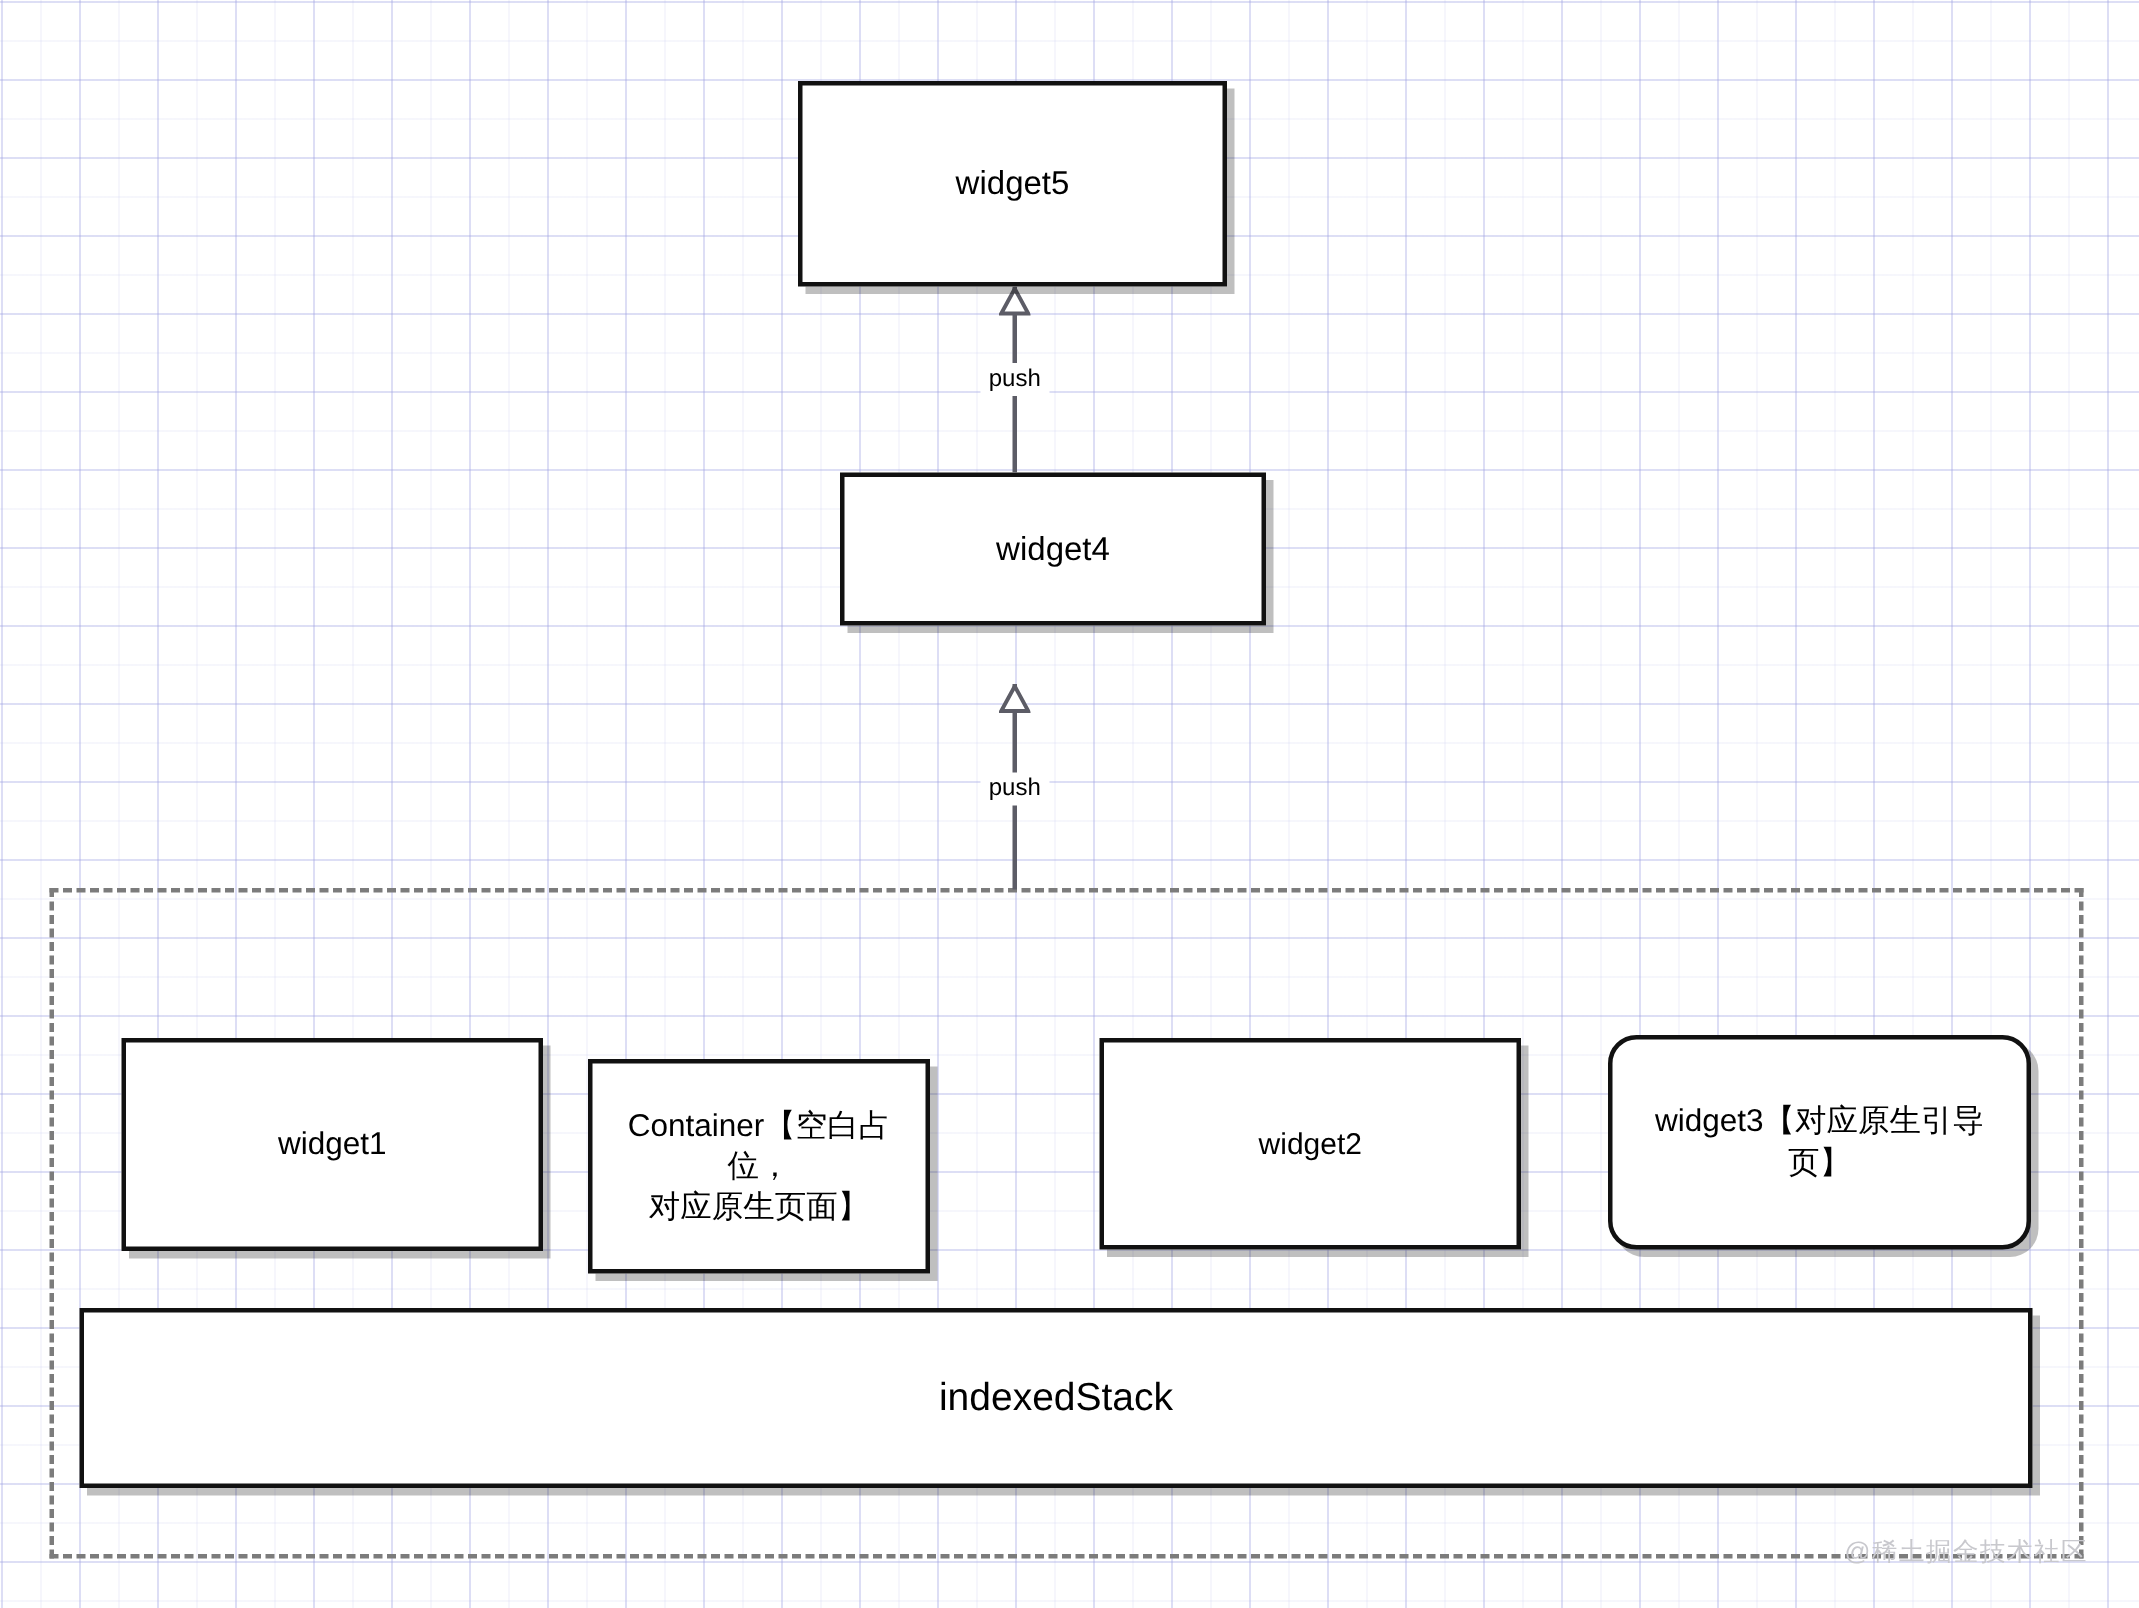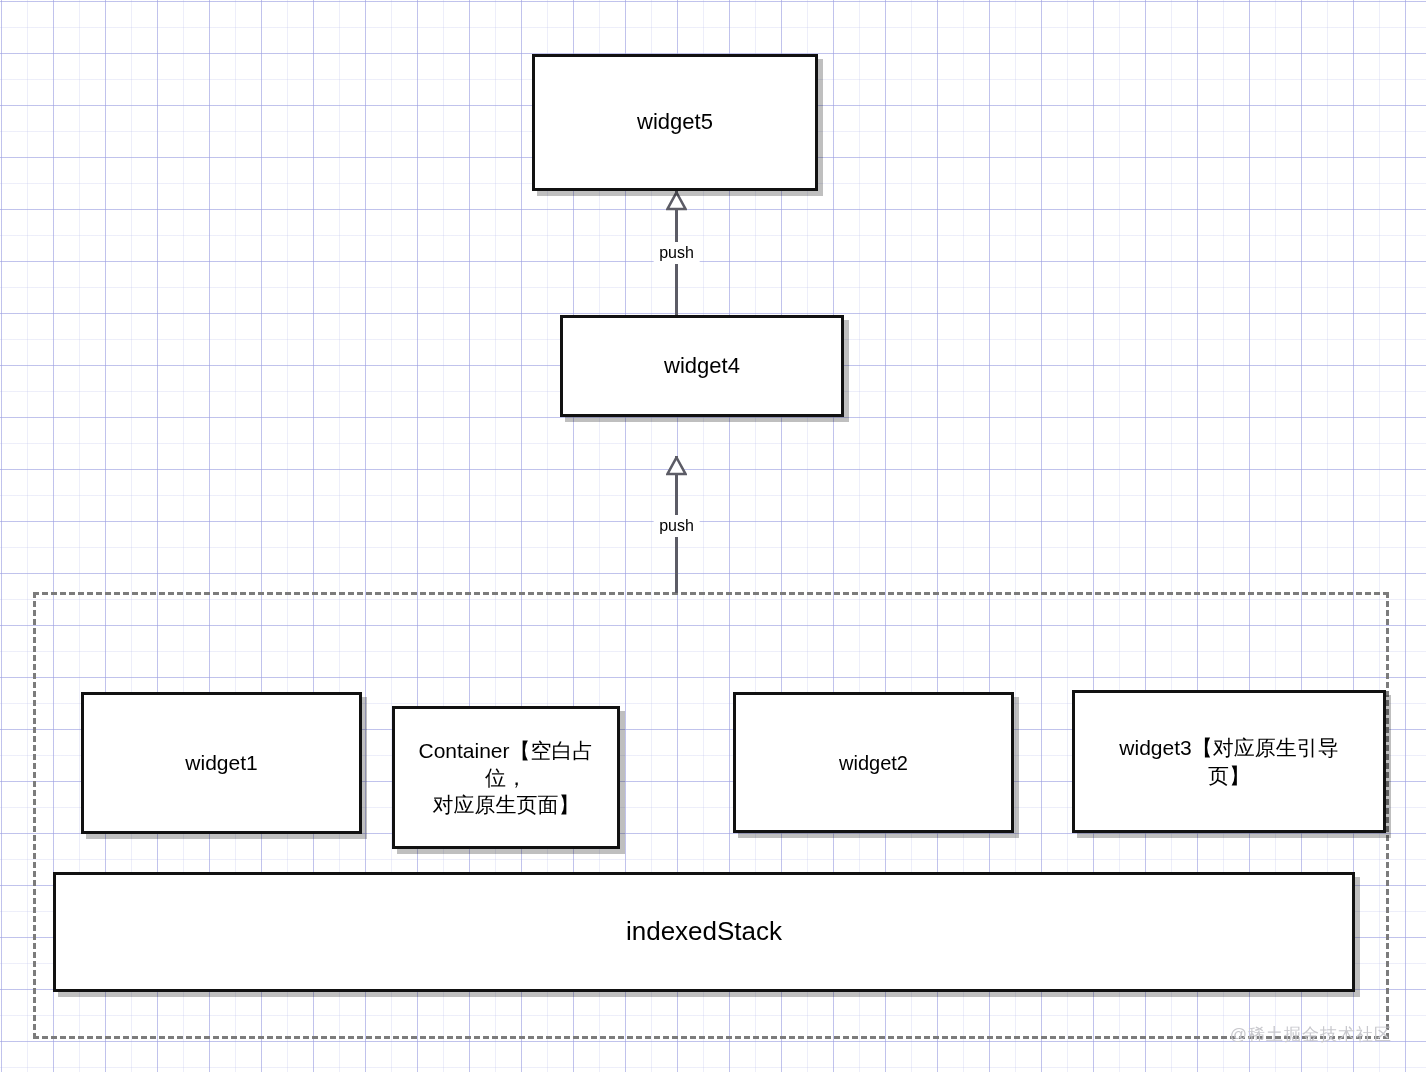--- a/index.html
+++ b/index.html
@@ -53,21 +53,21 @@
     white-space: pre-line;
   }
 
   
   #node-widget5 { left: 532px; top: 54px;  width: 286px; height: 137px; font-size: 22px; }
   #node-widget4 { left: 560px; top: 315px; width: 284px; height: 102px; font-size: 22px; }
 
   #node-widget1   { left: 53px;   top: 692px; width: 281px; height: 142px; font-size: 21px; margin-left: 28px; }
   #node-container { left: 392px;  top: 690px; width: 228px; height: 143px; font-size: 21px; margin-top: 16px; }
   #node-widget2   { left: 733px;  top: 692px; width: 281px; height: 141px; font-size: 20px; }
-  #node-widget3   { left: 1072px; top: 690px; width: 314px; height: 143px; font-size: 21px; }
+  #node-widget3   { left: 1072px; top: 690px; width: 282px; height: 143px; font-size: 21px; border-radius: 19px; }
 
   #node-indexedstack { left: 53px; top: 872px; width: 1302px; height: 120px; font-size: 26px; }
 
   
   #group-indexedstack-scope {
     position: absolute;
     left: 33px;
     top: 592px;
     width: 1356px;
     height: 447px;

